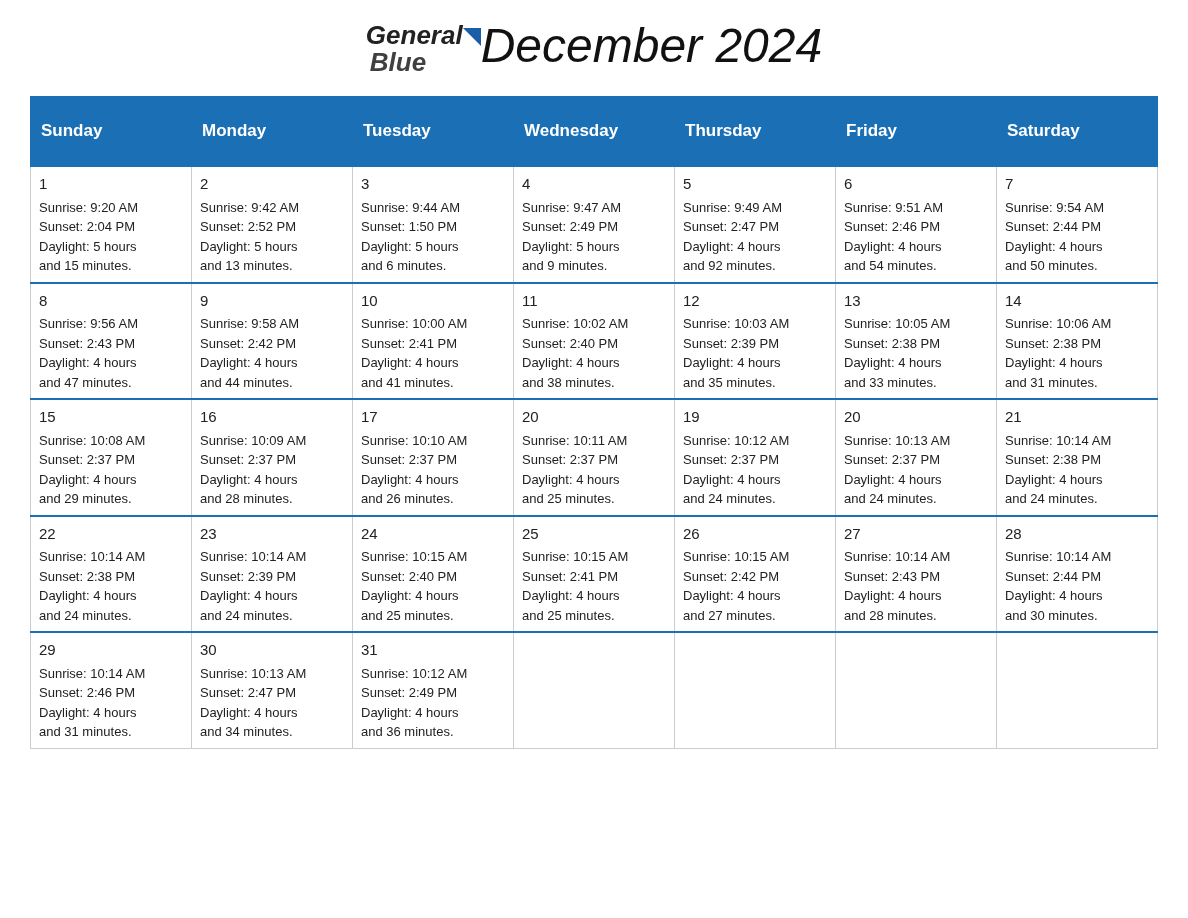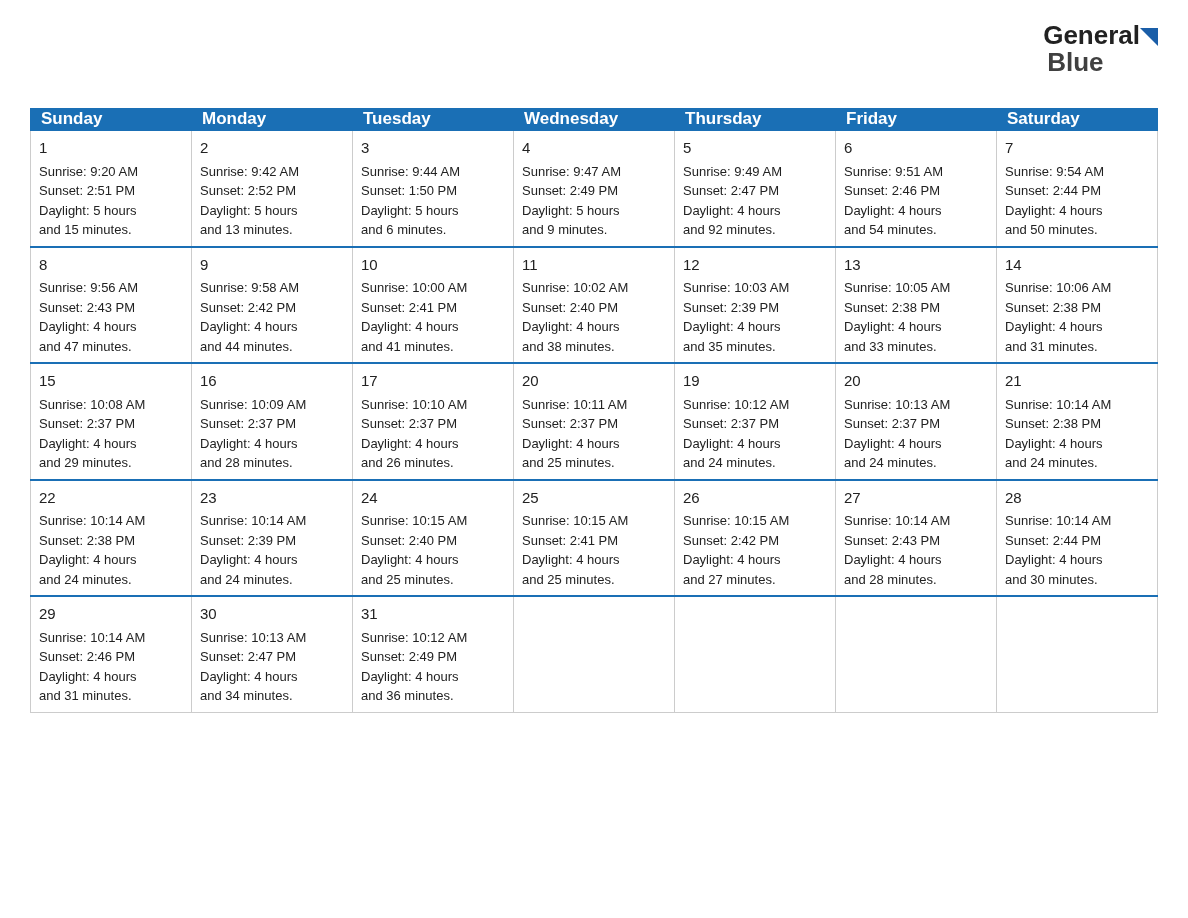--- a/index.html
+++ b/index.html
@@ -6,23 +6,24 @@
     body {
       font-family: Arial, sans-serif;
       background: #fff;
       color: #222;
       width: 1188px;
       min-height: 918px;
       padding: 20px 30px;
     }
     .header {
       display: flex;
-      justify-content: flex-end;
+      justify-content: center;
       align-items: flex-start;
-      margin-bottom: 30px;
+      margin-bottom: 18px;
+      font-style: italic;
     }
     .logo {
       display: flex;
       flex-direction: column;
       align-items: flex-start;
     }
     .logo-top {
       display: flex;
       align-items: center;
       gap: 0;
@@ -57,21 +58,21 @@
     }
     .calendar {
       width: 100%;
       border-collapse: collapse;
     }
     .calendar thead tr th {
       background-color: #1a6fb5;
       color: #fff;
       font-size: 17px;
       font-weight: bold;
-      padding: 0 10px;
+      padding: 24px 10px;
       text-align: left;
       border: 1px solid #1a6fb5;
     }
     .calendar tbody tr td {
       vertical-align: top;
       border: 1px solid #ccc;
       padding: 6px 8px;
       width: 14.28%;
       font-size: 13px;
       line-height: 1.5;
@@ -110,41 +111,42 @@
       <span class="logo-general">General</span>
       <span class="logo-icon">
         <svg width="18" height="18" viewBox="0 0 18 18">
           <polygon points="0,0 18,0 18,18" fill="#1a5ea8"></polygon>
         </svg>
       </span>
     </div>
     <span class="logo-blue">Blue</span>
   </div>
   <div class="title-block">
+    <div class="month-title">December 2024</div>
   </div>
 </div>
 
 <table class="calendar">
   <thead>
     <tr>
       <th>Sunday</th>
       <th>Monday</th>
       <th>Tuesday</th>
       <th>Wednesday</th>
       <th>Thursday</th>
       <th>Friday</th>
       <th>Saturday</th>
     </tr>
   </thead>
   <tbody id="calendar-body">
   <tr>
         <td>
         <span class="day-num">1</span>
         <span class="day-info">Sunrise: 9:20 AM</span><br>
-        <span class="day-info">Sunset: 2:51 PM</span><br>
+        <span class="day-info">Sunset: 2:04 PM</span><br>
         <span class="day-info">Daylight: 5 hours</span><br>
         <span class="day-info">and 15 minutes.</span>
       </td>
         <td>
         <span class="day-num">2</span>
         <span class="day-info">Sunrise: 9:42 AM</span><br>
         <span class="day-info">Sunset: 2:52 PM</span><br>
         <span class="day-info">Daylight: 5 hours</span><br>
         <span class="day-info">and 13 minutes.</span>
       </td>

